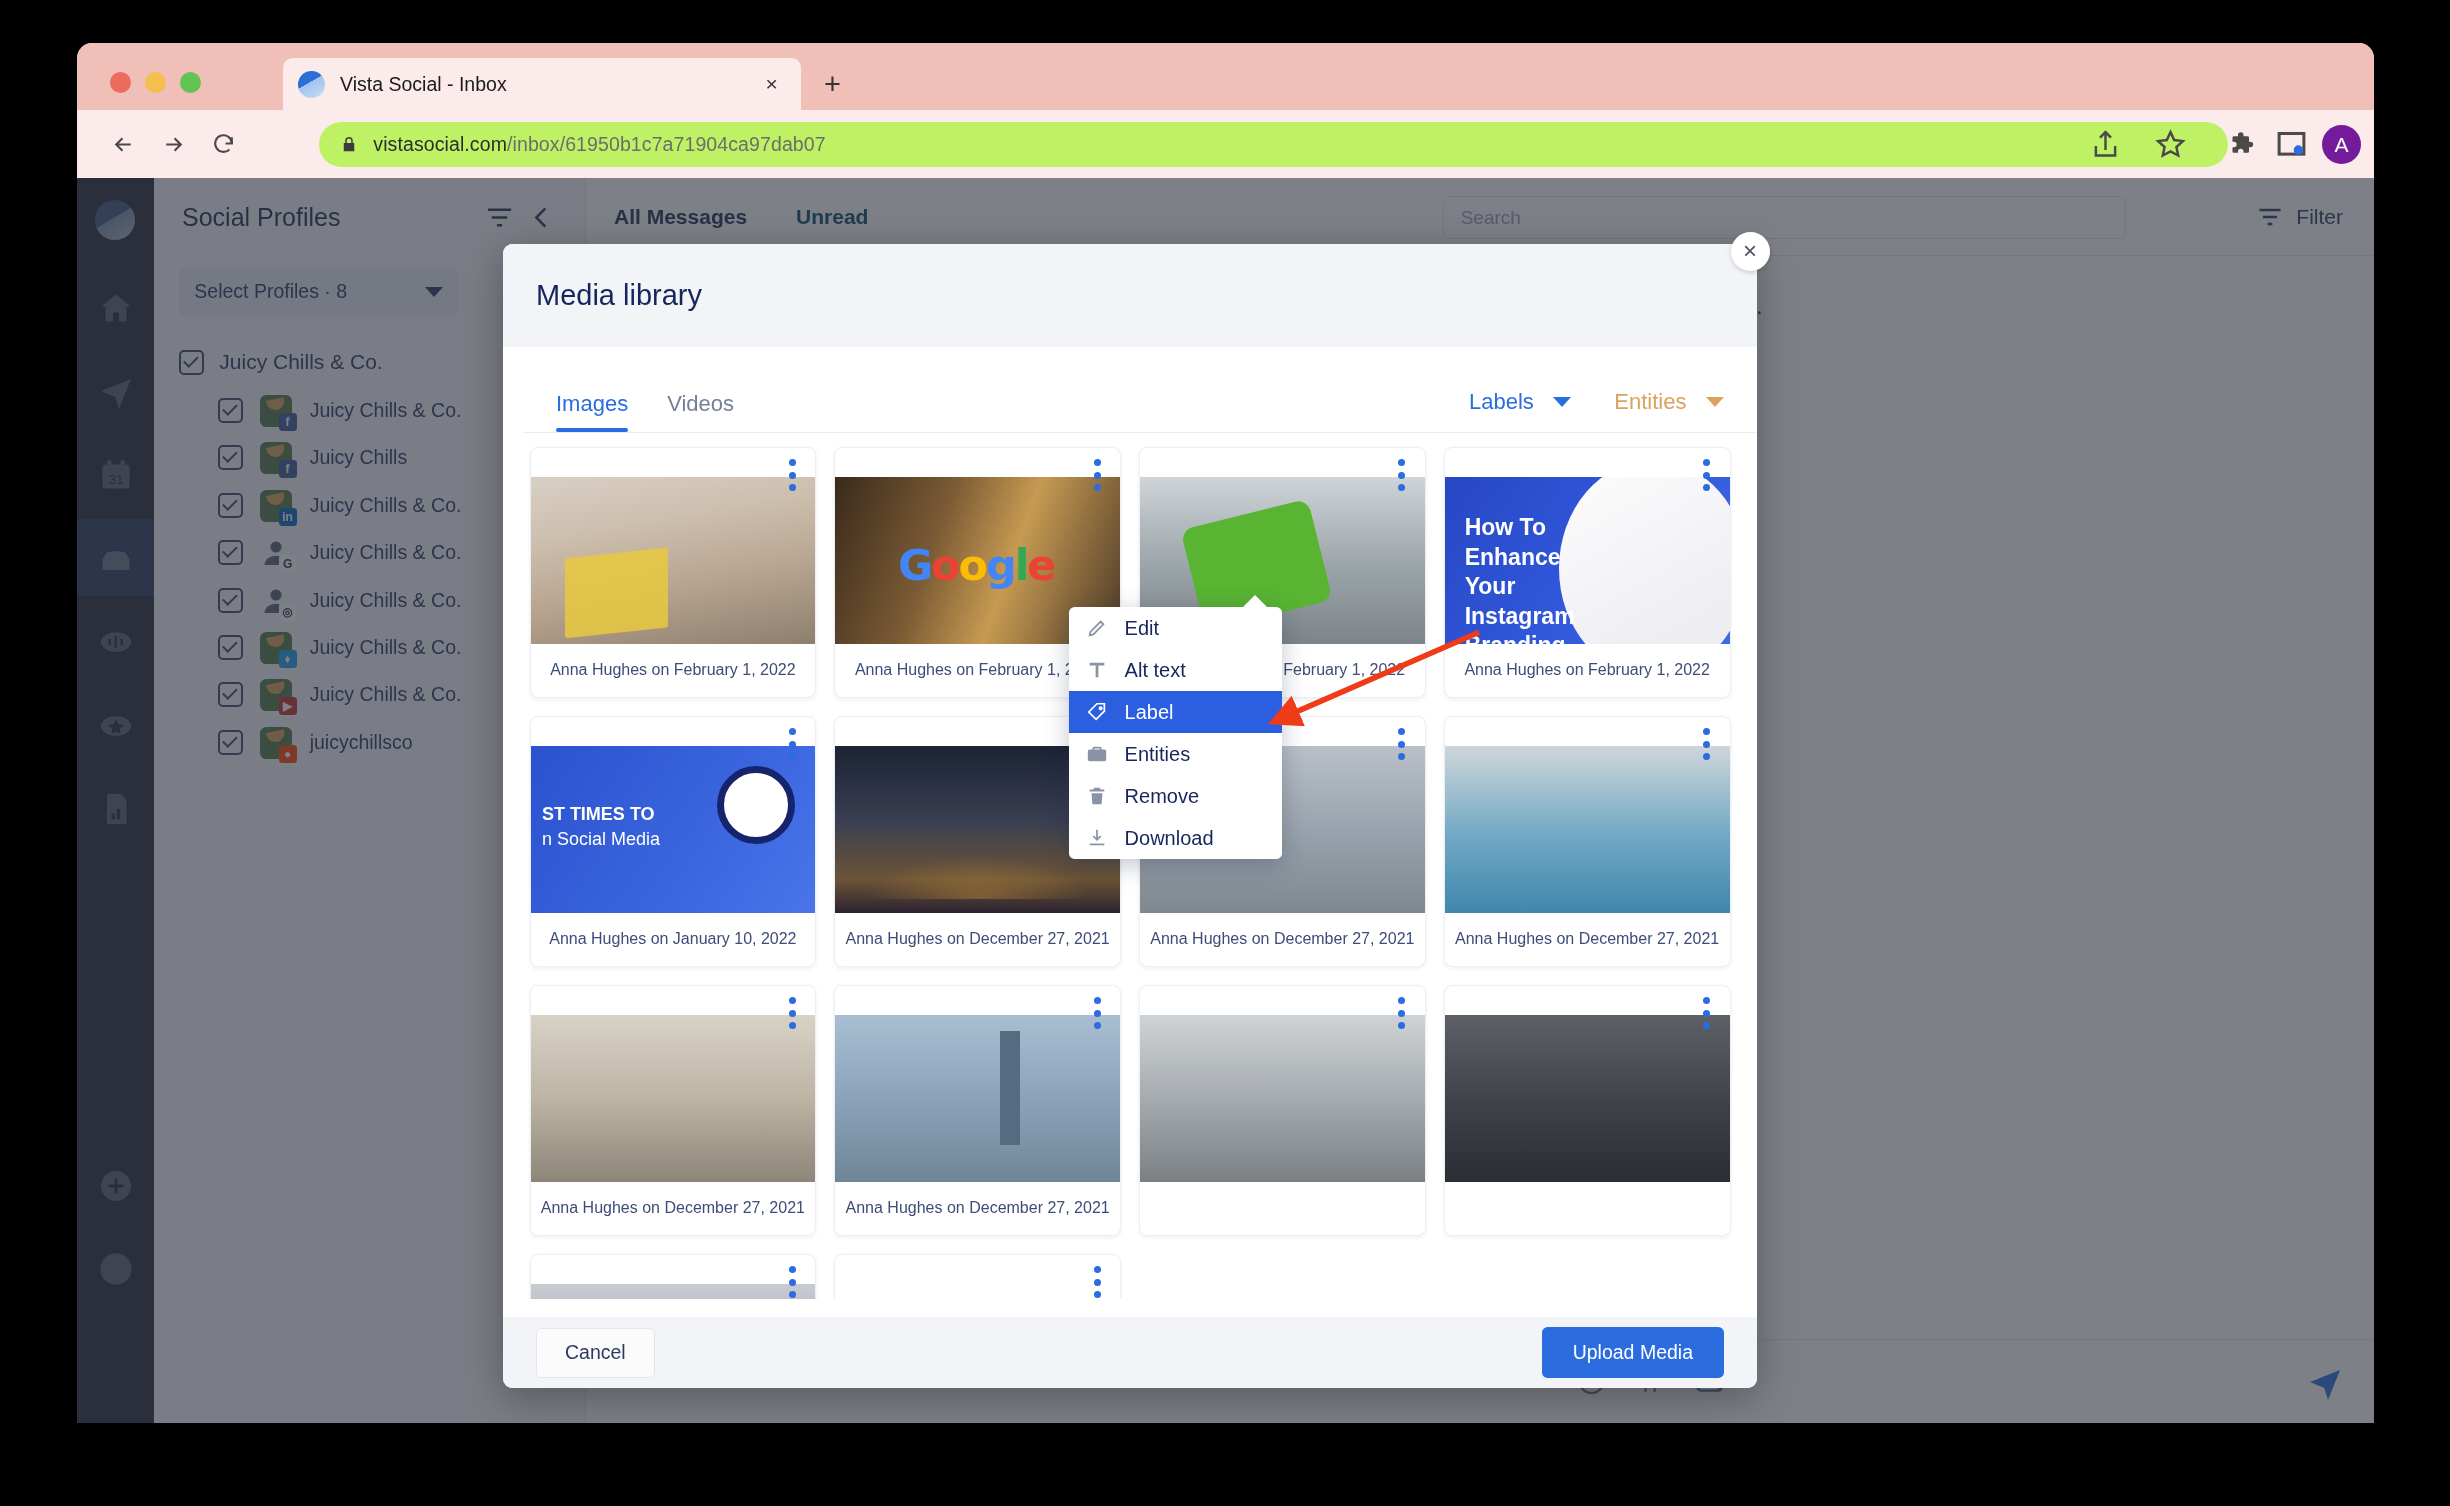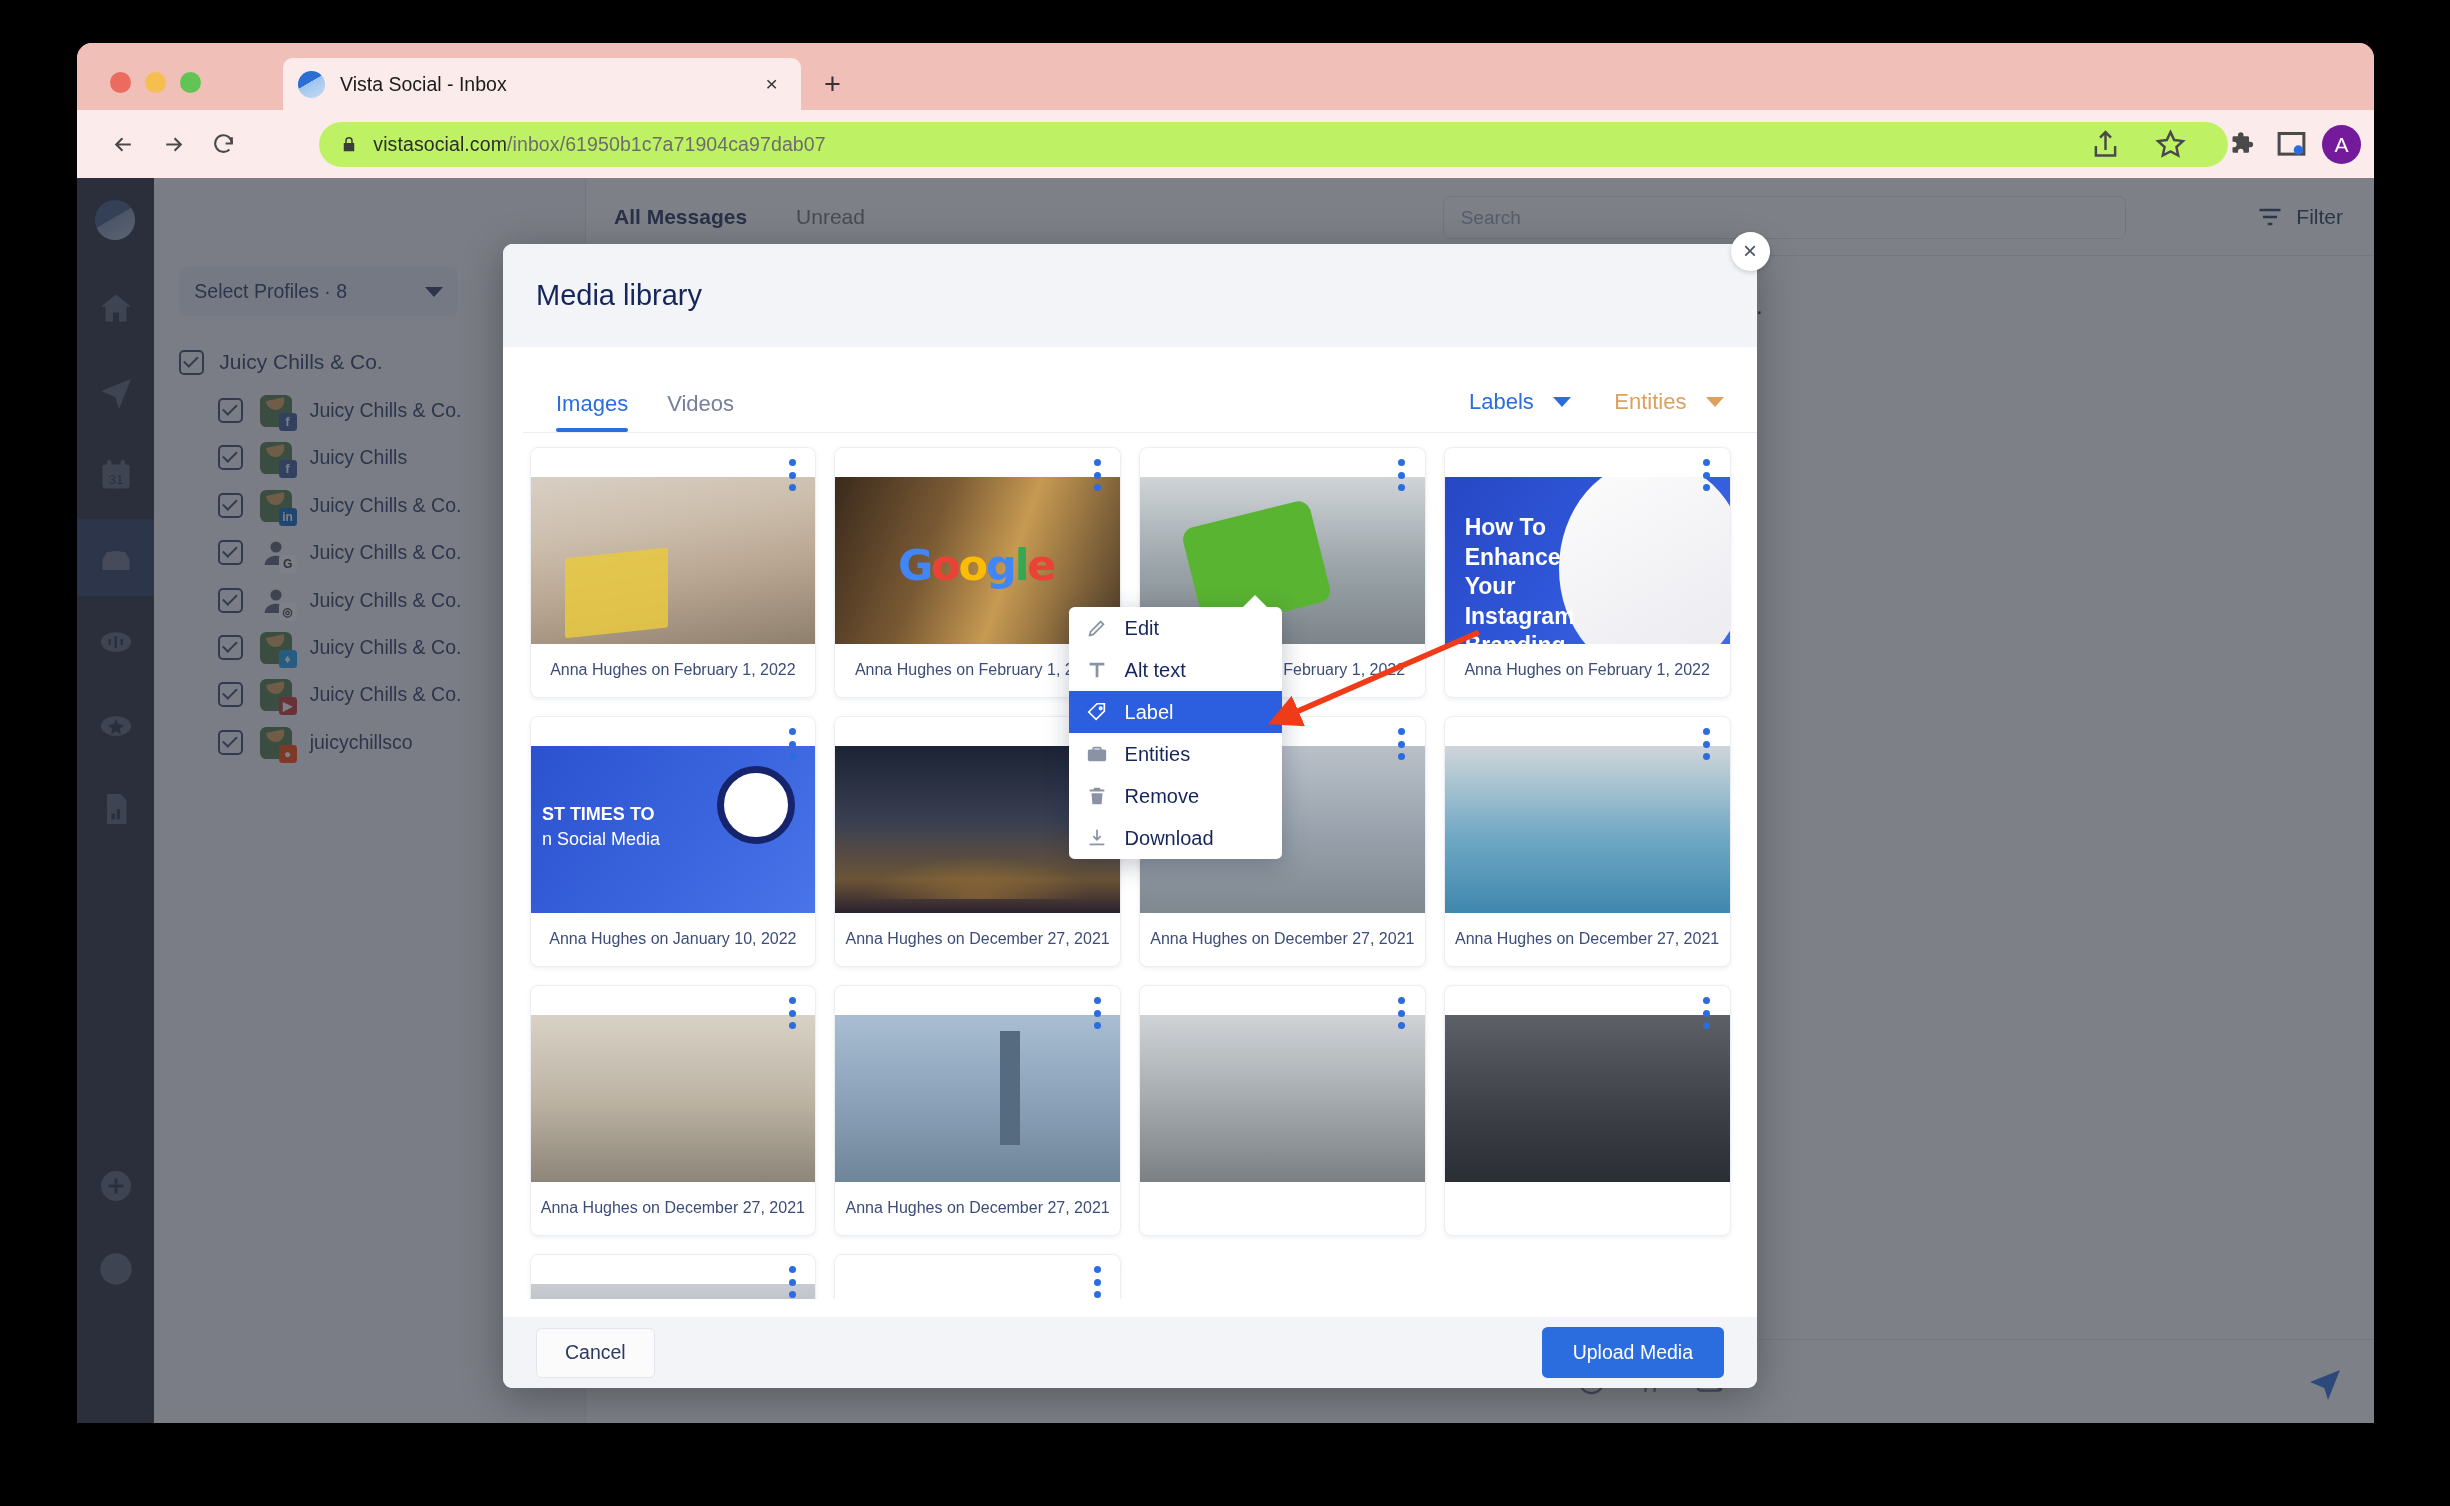--- a/index.html
+++ b/index.html
@@ -126,21 +126,21 @@
     border-radius:3.5px; display:flex;align-items:center;justify-content:center;
     font-size:12px;font-weight:bold;color:#fff; }
   .prof-name { font-size:19.5px;color:#2b3a60;margin-left:18px; }
 
   
   #inbox { position:absolute; left:509px; top:0; right:0; height:100%; background:#fff; }
   #inbox-tabs { position:absolute; left:0; top:0; width:100%; height:78px;
     border-bottom:0.7px solid #e6e8ee; display:flex; align-items:center; padding:0 28px; }
   .itab { font-size:21px; margin-right:49px; cursor:pointer; }
   #itab-all { color:#223057; font-weight:600; }
-  #itab-unread { color:#737373; }
+  #itab-unread { color:#0c4a6e;font-weight:bold; }
   #inbox-search { position:absolute; left:857px; top:18px; width:683px; height:43px;
     border:0.7px solid #e1e4ec; border-radius:7px; display:flex;align-items:center;padding:0 16.7px;}
   #inbox-search span { font-size:19px; color:#9aa2b6; }
   #inbox-filter { position:absolute; right:31px; top:25px; display:flex;align-items:center;cursor:pointer;}
   #inbox-filter span { font-size:21px; color:#2b3a60; margin-left:12.5px; }
 
   #thread-head { position:absolute; left:927px; top:105px; display:flex; align-items:center; }
   #thread-av { position:relative; width:45px;height:45px;border-radius:50%;background:#4f7a45; }
   #thread-av .lemon { position:absolute; left:11px;top:8.4px;width:22px;height:12.5px;
     border-radius:0 0 22px 22px;background:#d9a45a;transform:rotate(-12deg);}
@@ -393,20 +393,29 @@
         <svg viewBox="0 0 24 24" fill="none" stroke="#5c6273" stroke-width="1.9">
             <circle cx="12" cy="12" r="9.5"></circle>
             <path d="M9.5 9.5a2.6 2.6 0 015 .9c0 1.8-2.5 2.1-2.5 3.6"></path>
             <circle cx="12" cy="17.2" r="1" fill="#5c6273" stroke="none"></circle>
           </svg>
       </div>
 
     </div>
 
     <div id="profiles-col">
+      <div id="profiles-head">
+        <div id="profiles-title">Social Profiles</div>
+        <svg class="head-ico" viewBox="0 0 24 24" fill="none" stroke="#2a3659" stroke-width="2">
+            <path d="M3 6h18M6 12h12M10 18h4"></path>
+          </svg>
+        <svg class="head-ico" viewBox="0 0 24 24" fill="none" stroke="#2a3659" stroke-width="2">
+            <path d="M15 5l-7 7 7 7"></path>
+          </svg>
+      </div>
 
       <div id="select-profiles">
         <span>Select Profiles · 8</span>
         <div class="caret-dn"></div>
       </div>
 
       <div id="group-row">
         <div class="chk"></div>
         <div id="group-name">Juicy Chills &amp; Co.</div>
         <div id="group-count">8</div>

